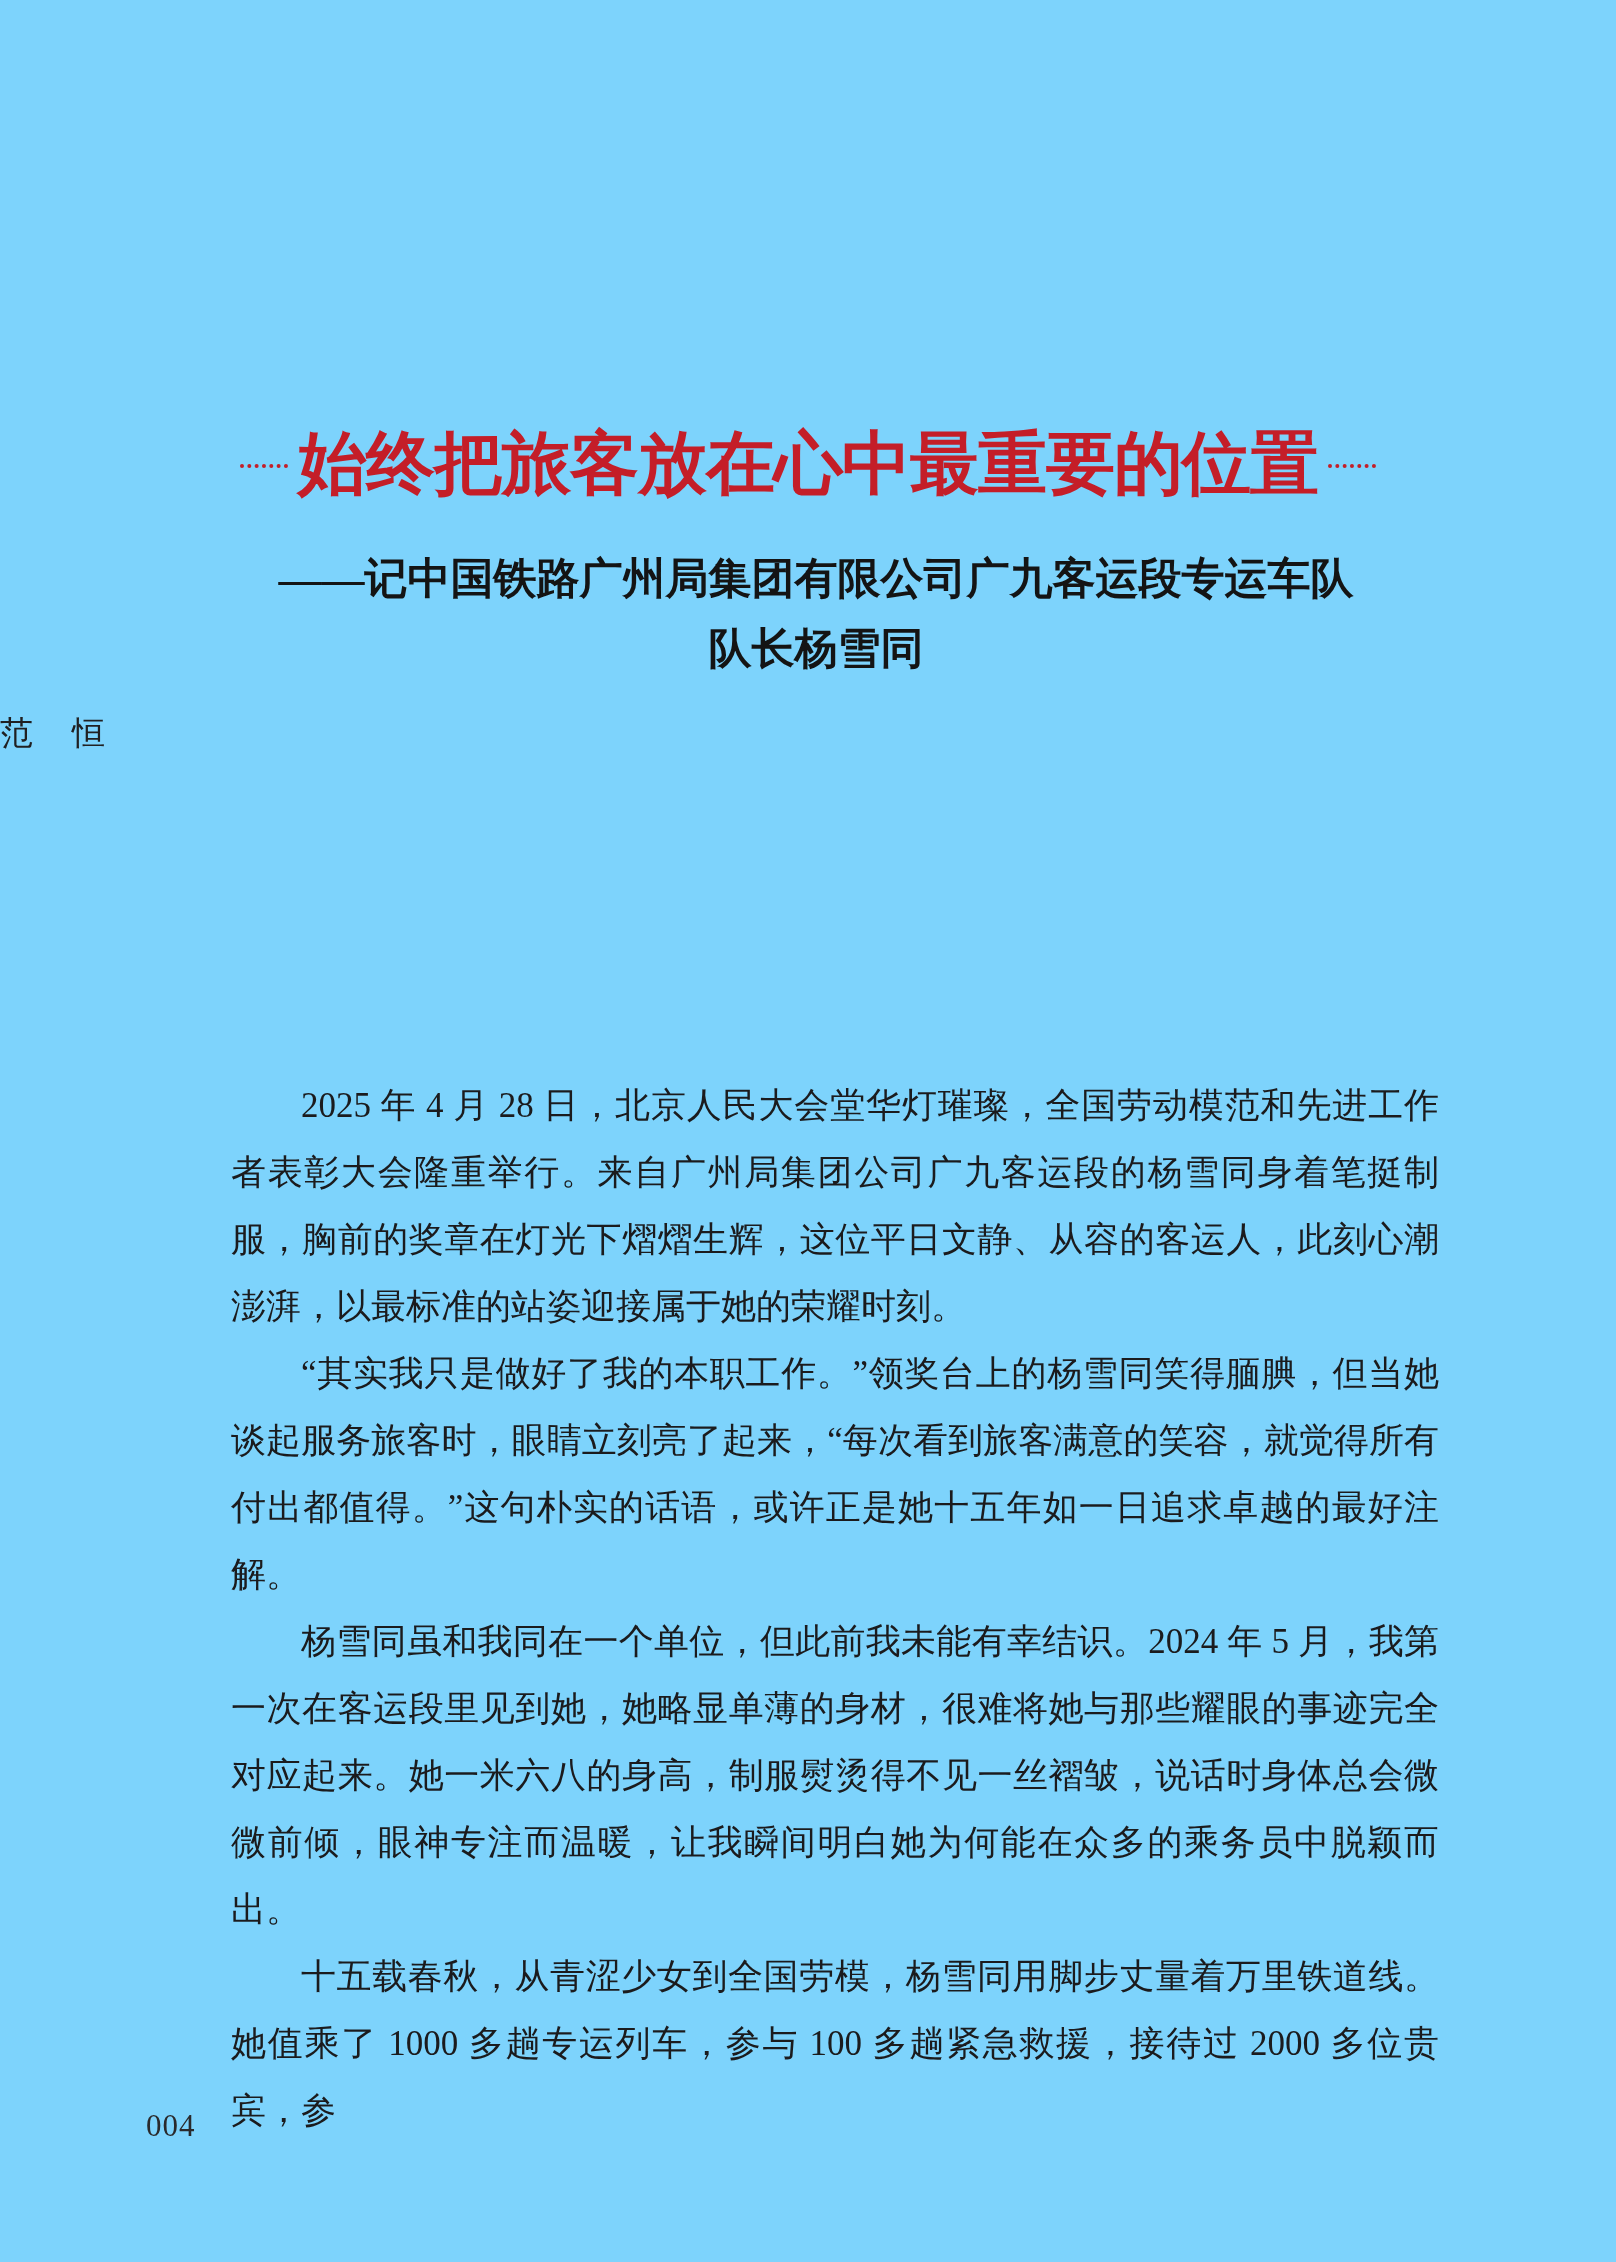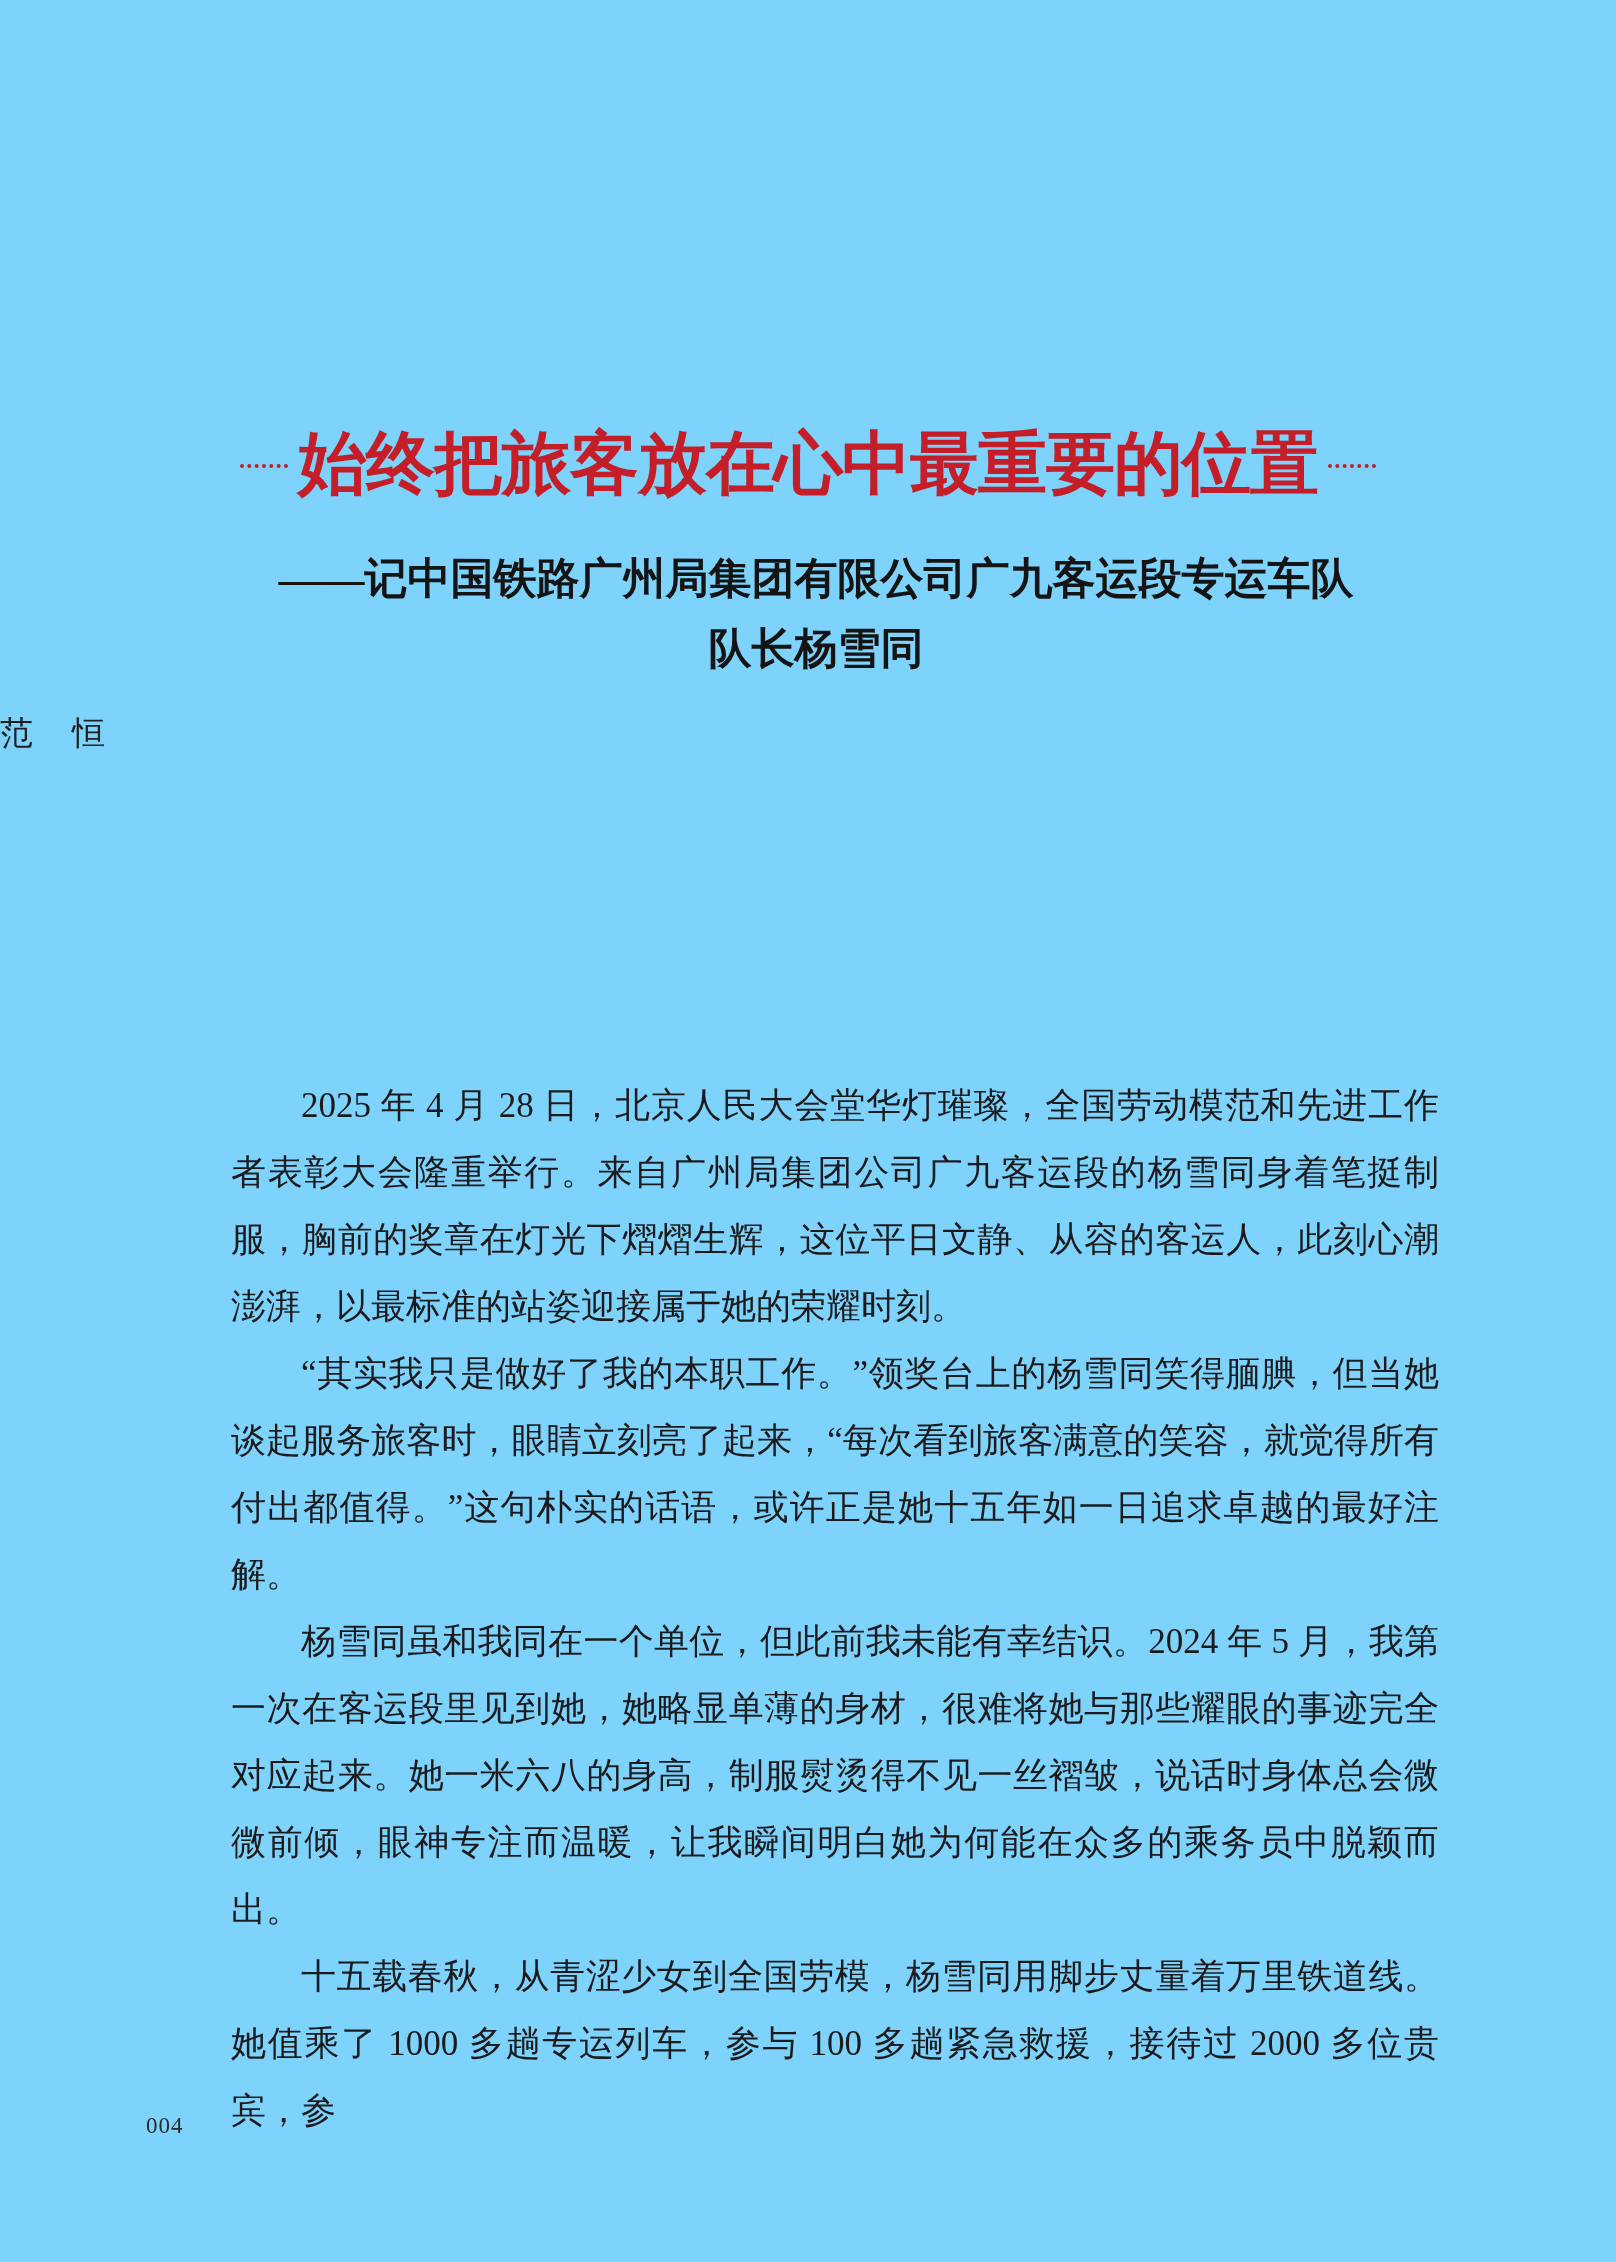--- a/index.html
+++ b/index.html
@@ -81,21 +81,21 @@
   .body-text p {
     margin: 0;
     text-indent: 2em;
   }
 
   
   .page-number {
     position: absolute;
     left: 146px;
     top: 2106px;
-    font-size: 23px;
+    font-size: 31px;
     line-height: 40px;
     letter-spacing: 1px;
     color: #2a2a2c;
   }
 </style>
 </head>
 <body>
 
 <div class="page">
 

